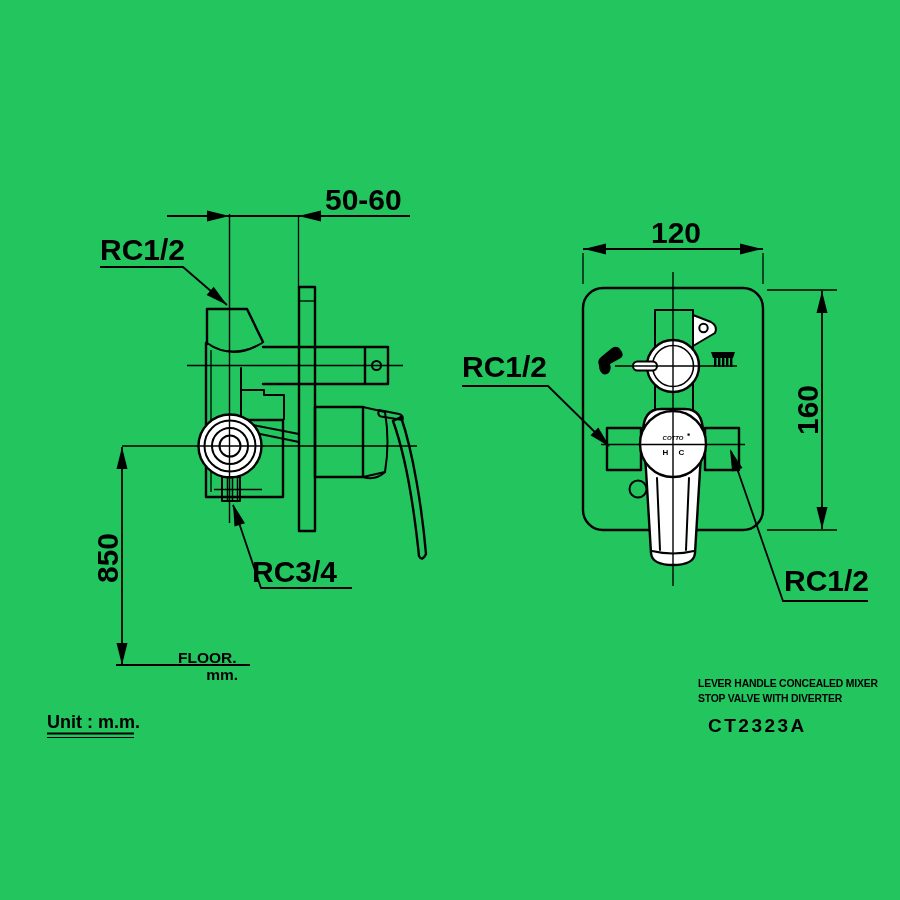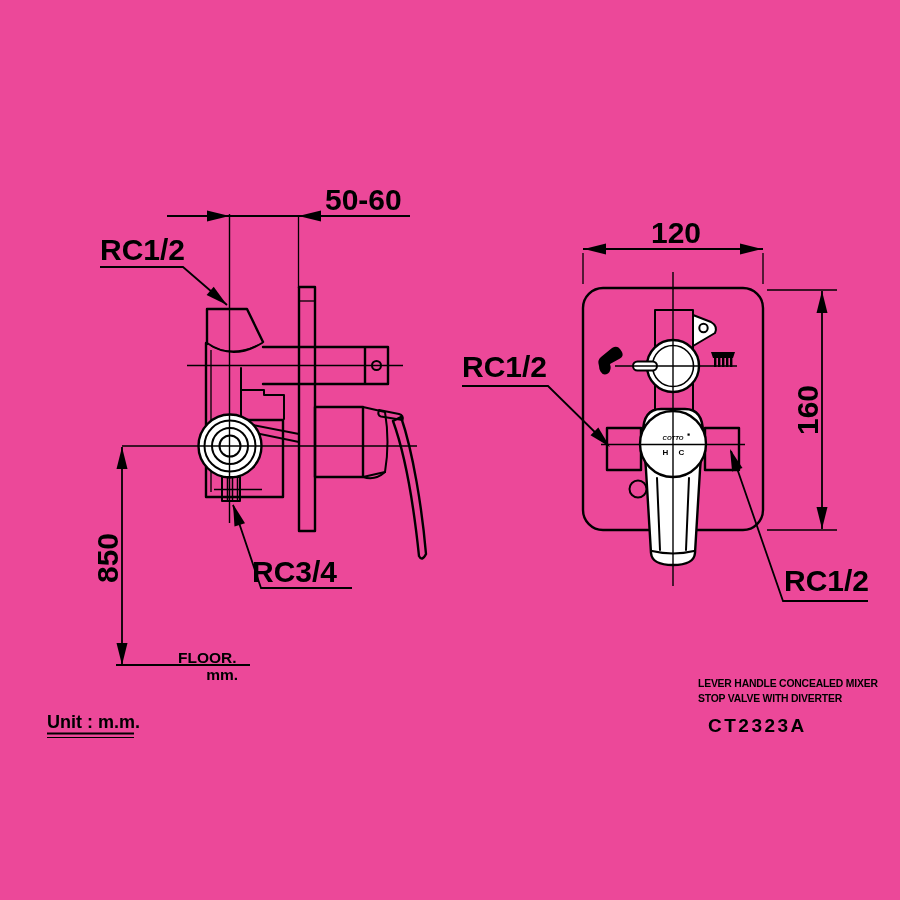--- a/index.html
+++ b/index.html
@@ -1,16 +1,16 @@
 <!DOCTYPE html>
 <html><head>
 <meta charset="utf-8">
 <style>
   html,body{margin:0;padding:0;background:#fff;}
-  #stage{position:relative;width:900px;height:900px;background:#ec4899;overflow:hidden;
+  #stage{position:relative;width:900px;height:900px;background:#22c55e;overflow:hidden;
          font-family:"Liberation Sans", sans-serif;}
   svg{display:block}
   text{font-family:"Liberation Sans", sans-serif; fill:#000;}
   .dim-text{font-weight:bold;font-size:30px;}
   .label-text{font-weight:bold;font-size:30px;}
   .small-text{font-weight:bold;font-size:15.5px;}
   .unit-text{font-weight:bold;font-size:18px;}
   .title-text{font-weight:bold;font-size:10.4px;letter-spacing:-0.2px;}
   .model-text{font-weight:bold;font-size:19px;letter-spacing:2.5px;}
   .logo-text{font-weight:bold;font-style:italic;font-size:6px;}

